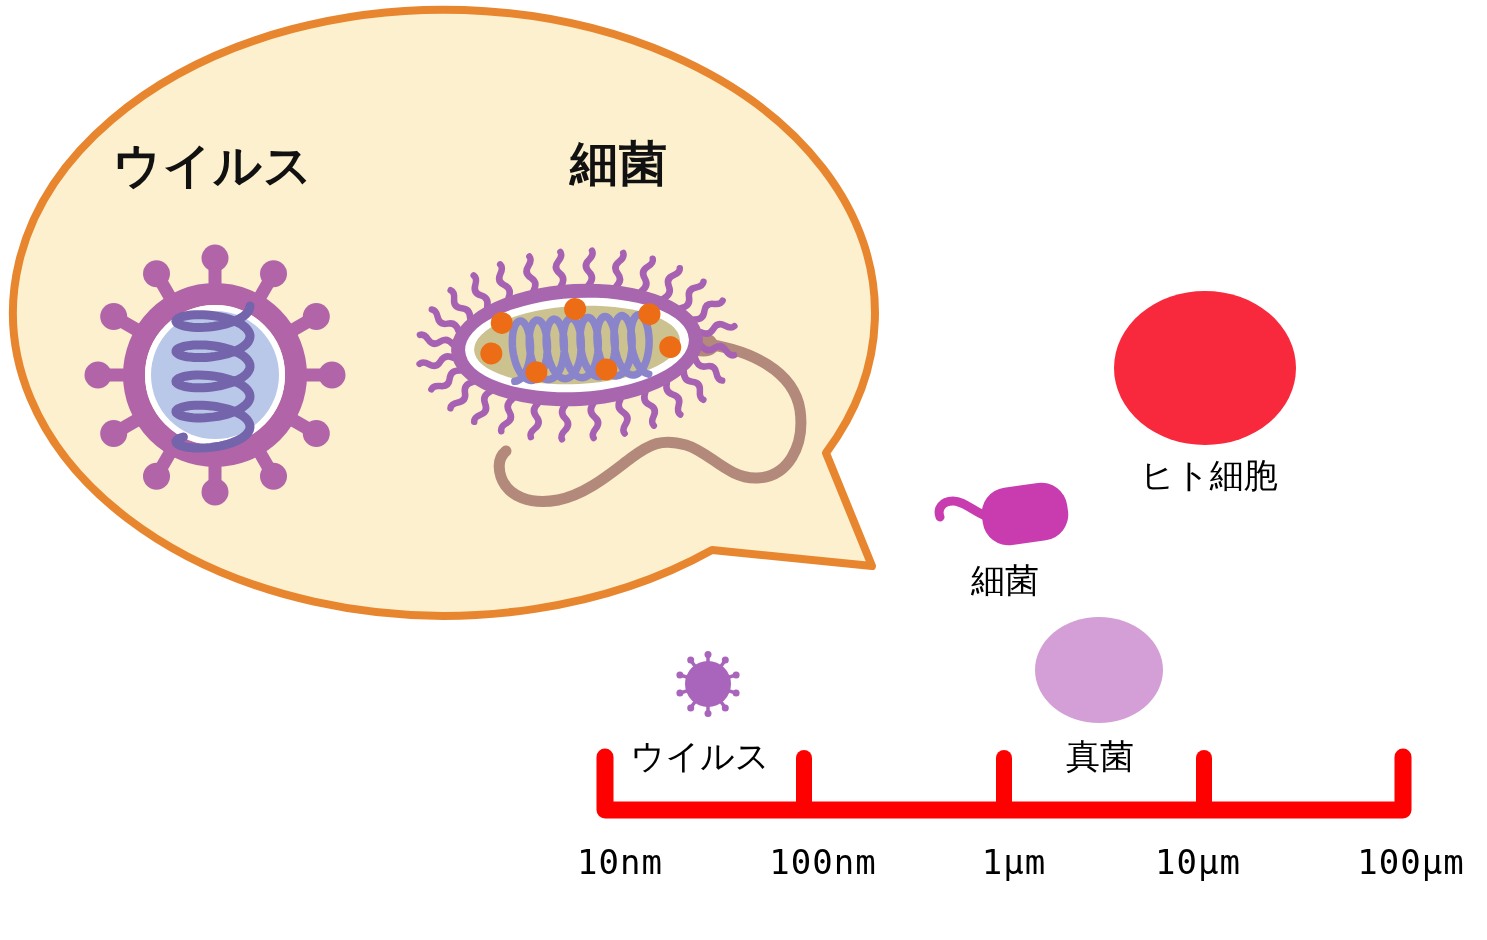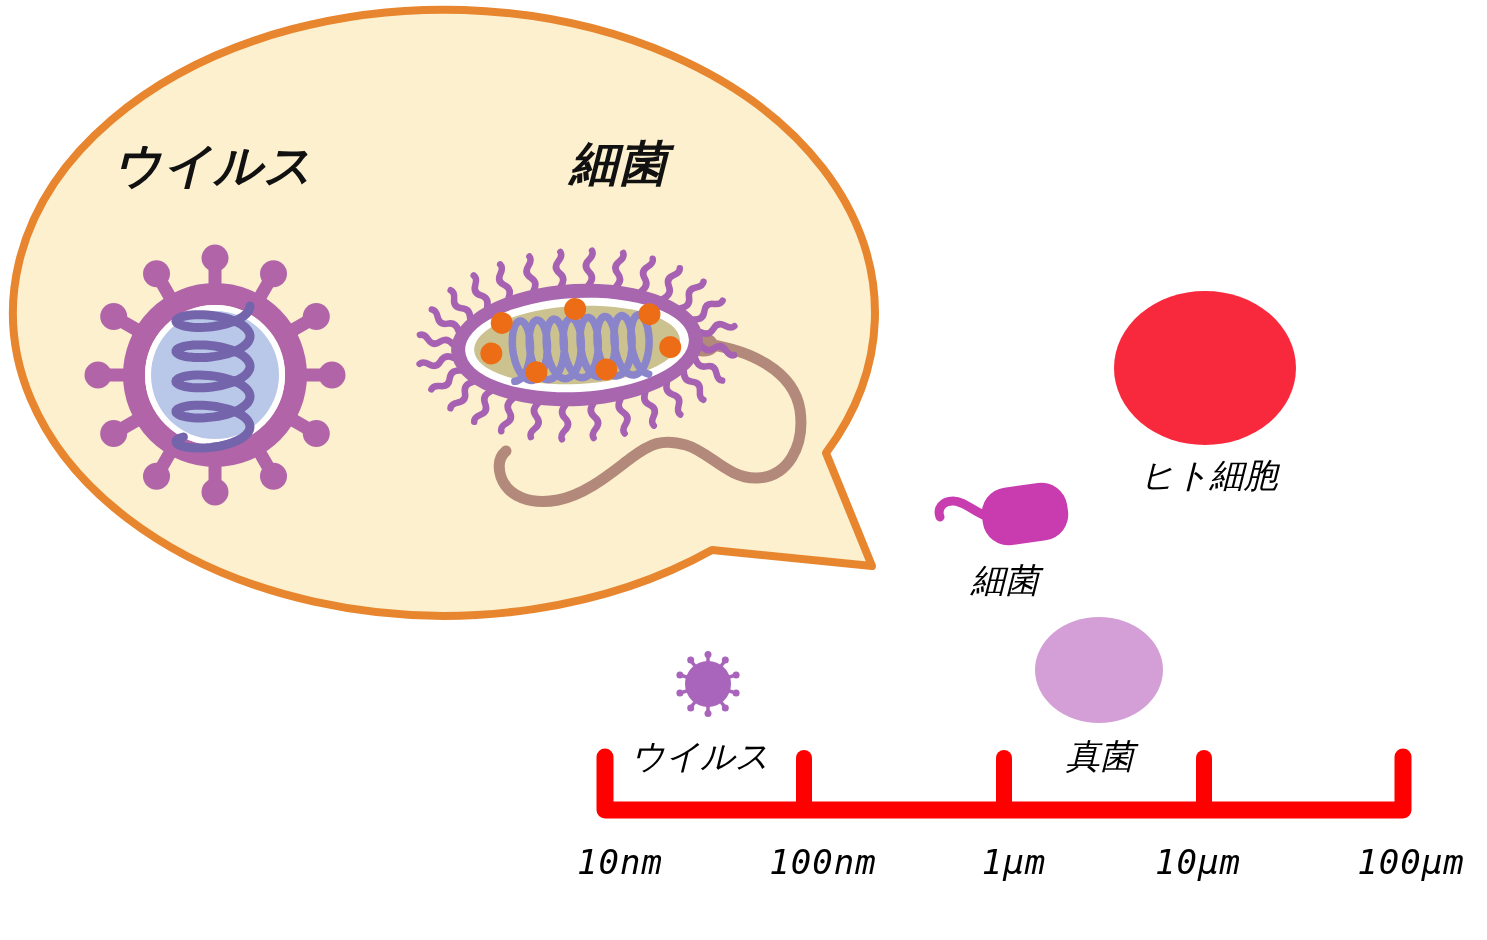--- a/index.html
+++ b/index.html
@@ -2,21 +2,20 @@
 <html><head>
 <meta charset="utf-8">
 <style>
   html,body{margin:0;padding:0;background:#ffffff;}
   .stage{
     position:relative;
     width:1487px;height:940px;
     background:#ffffff;
     overflow:hidden;
     font-family:"Liberation Sans","DejaVu Sans",sans-serif;
-    font-style:italic;
   }
   svg{display:block;}
 
   
   .bubble-shape{fill:#FCF0CE;stroke:#E8862F;stroke-width:8;stroke-linejoin:round;}
   .bubble-title{font-size:48px;font-weight:bold;fill:#111111;letter-spacing:1px;
                 font-family:"Liberation Sans","DejaVu Sans",sans-serif;text-anchor:middle;}
 
   
   #big-virus-spikes line{stroke:#B165A8;stroke-width:13;stroke-linecap:round;}

